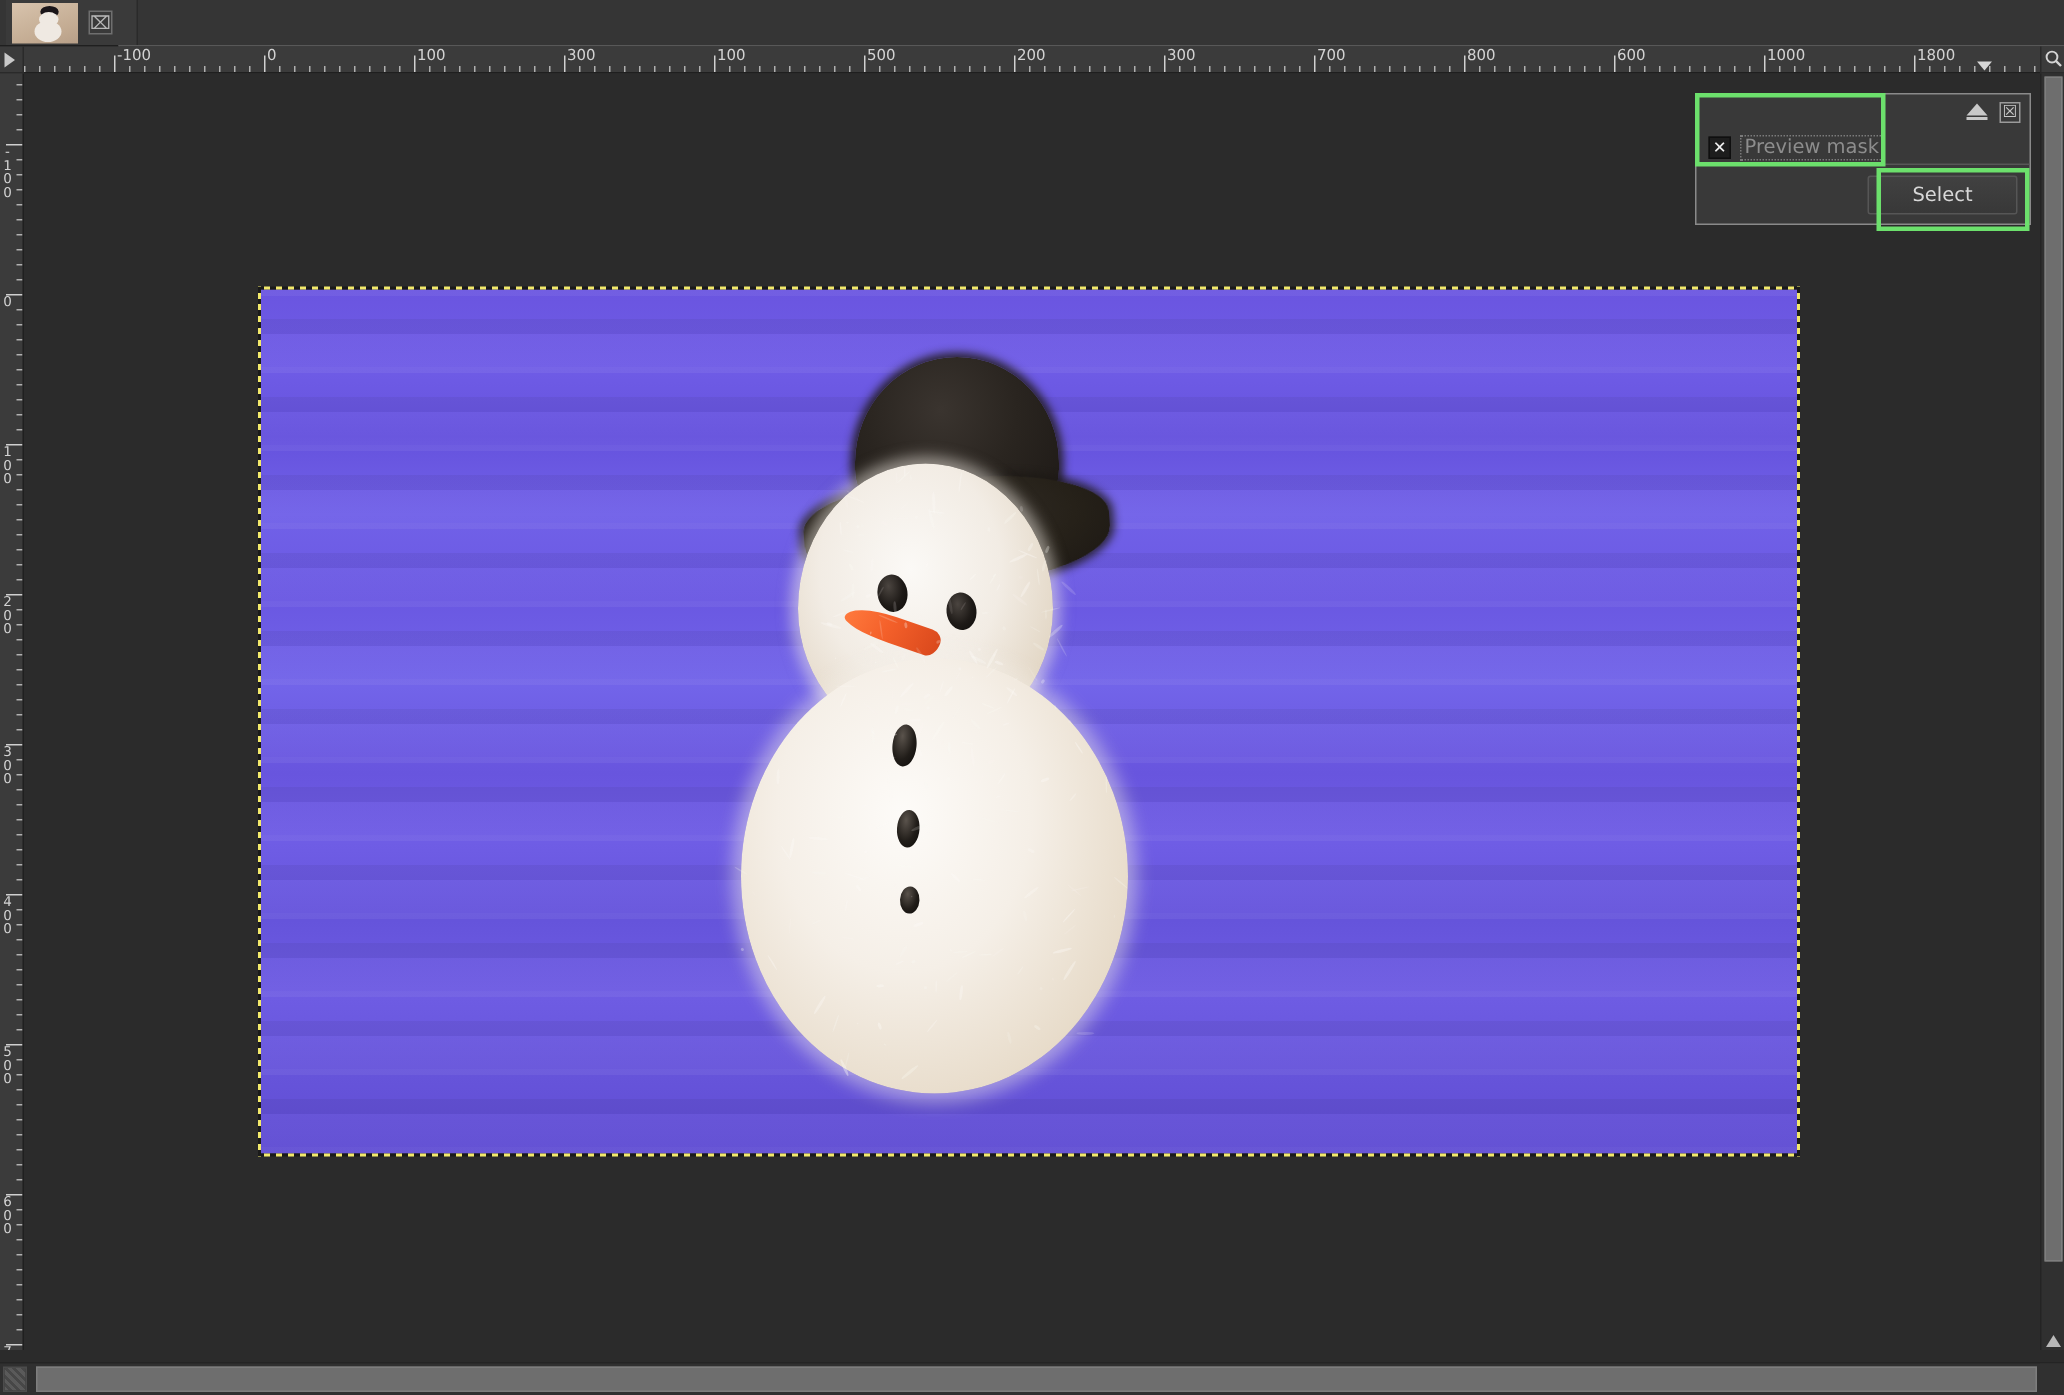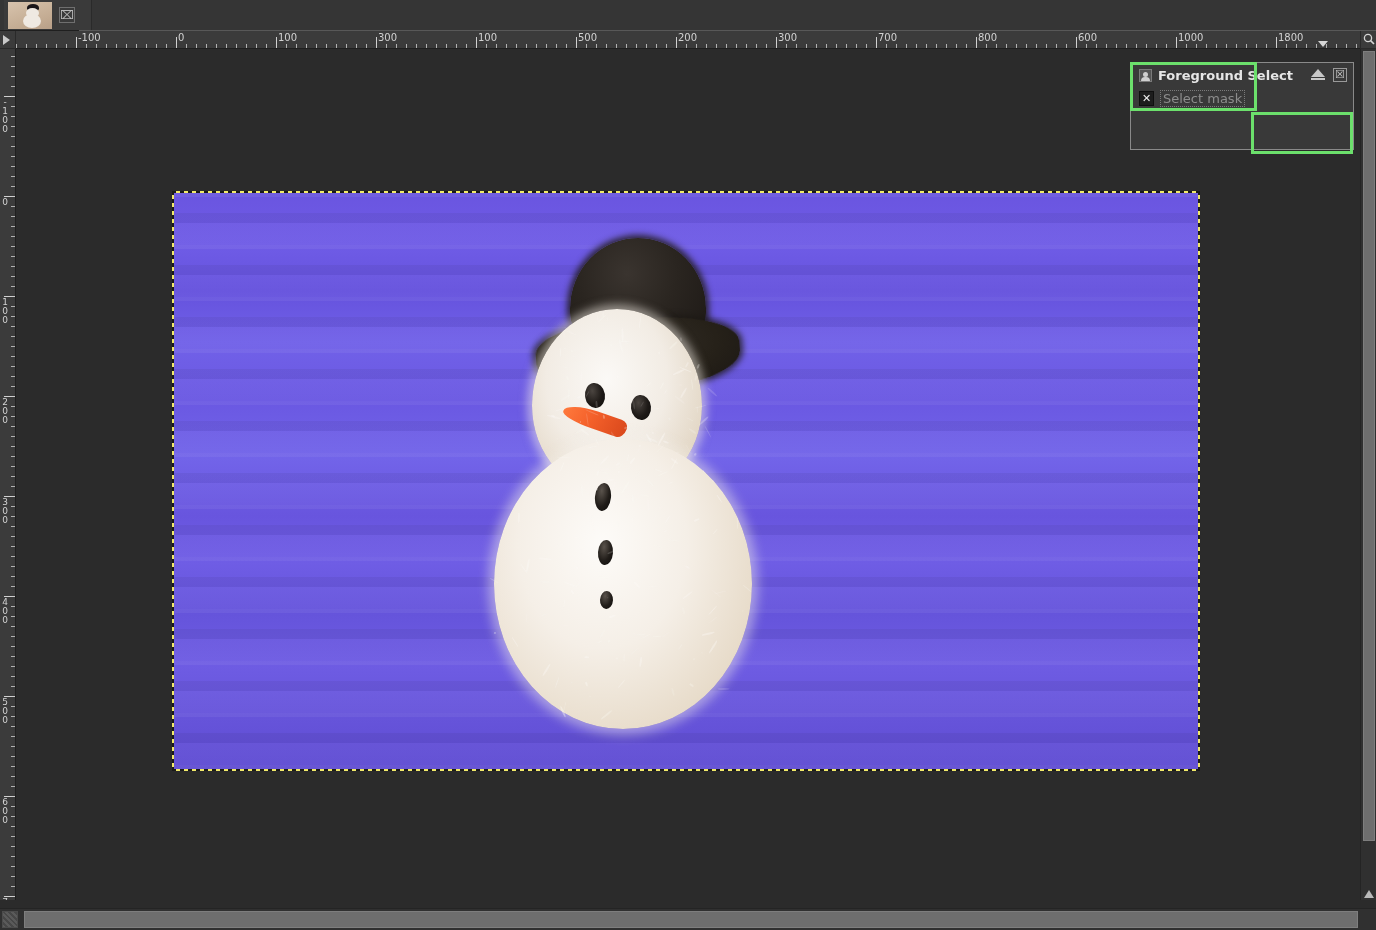--- a/index.html
+++ b/index.html
@@ -864,33 +864,32 @@
       <div id="ants">
         <div class="side h top"></div>
         <div class="side h bot"></div>
         <div class="side v left"></div>
         <div class="side v right"></div>
       </div>
     </div>
   </div>
 
   <div id="fg-dialog">
-    <div id="fg-titlebar">
-      <div id="fg-icon"></div>
-      <div id="fg-title">Foreground Select</div>
-    </div>
     <div id="fg-collapse"></div>
     <div id="fg-collapse-bar"></div>
     <div id="fg-close">☒</div>
 
     <div id="fg-preview-row">
       <div id="fg-check">✕</div>
-      <div id="fg-preview-label">Select mask</div>
+      <div id="fg-preview-label">Preview mask</div>
     </div>
 
+    <div id="fg-footer">
+      <div id="fg-select-btn">Select</div>
+    </div>
   </div>
 
   <div class="hl" id="hl-a"></div>
   <div class="hl" id="hl-b"></div>
 
   <div id="vscroll">
     <div class="thumb"></div>
     <div class="arrow-down"></div>
   </div>
   <div id="hscroll">

